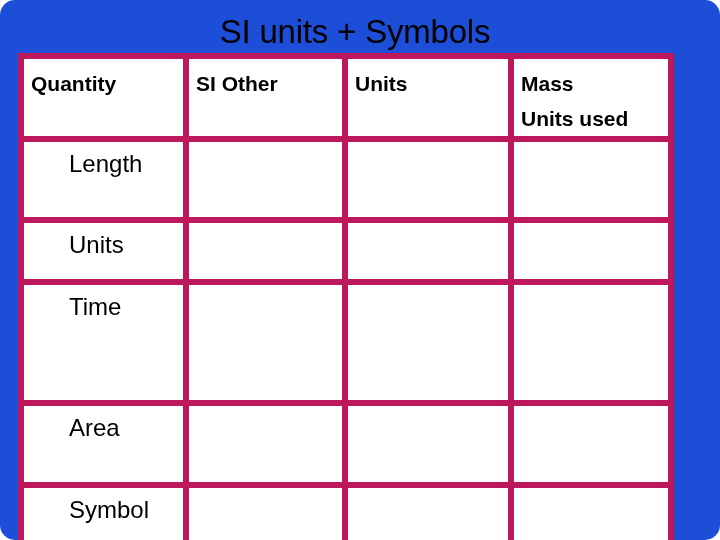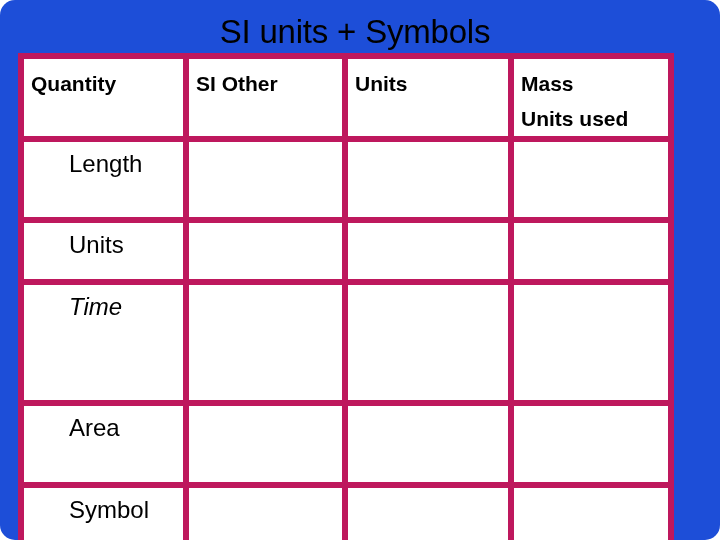--- a/index.html
+++ b/index.html
@@ -82,21 +82,21 @@
 
   
   tr.body-row .cell-text {
     font-size: 24px;
     line-height: 30px;
     font-weight: 400;
     padding-left: 45px;
   }
   tr.row-length td { height: 75px; }
   tr.row-mass   td { height: 56px; }
-  tr.row-time   td { height: 115px; font-style: italic; }
+  tr.row-time   td { height: 115px; }
   tr.row-area   td { height: 76px; margin-top: 29px; }
   tr.row-volume td { height: 90px; }
 
   .empty-cell { display: block; min-height: 1px; }
 </style>
 </head>
 <body>
 
 <div id="slide">
 

